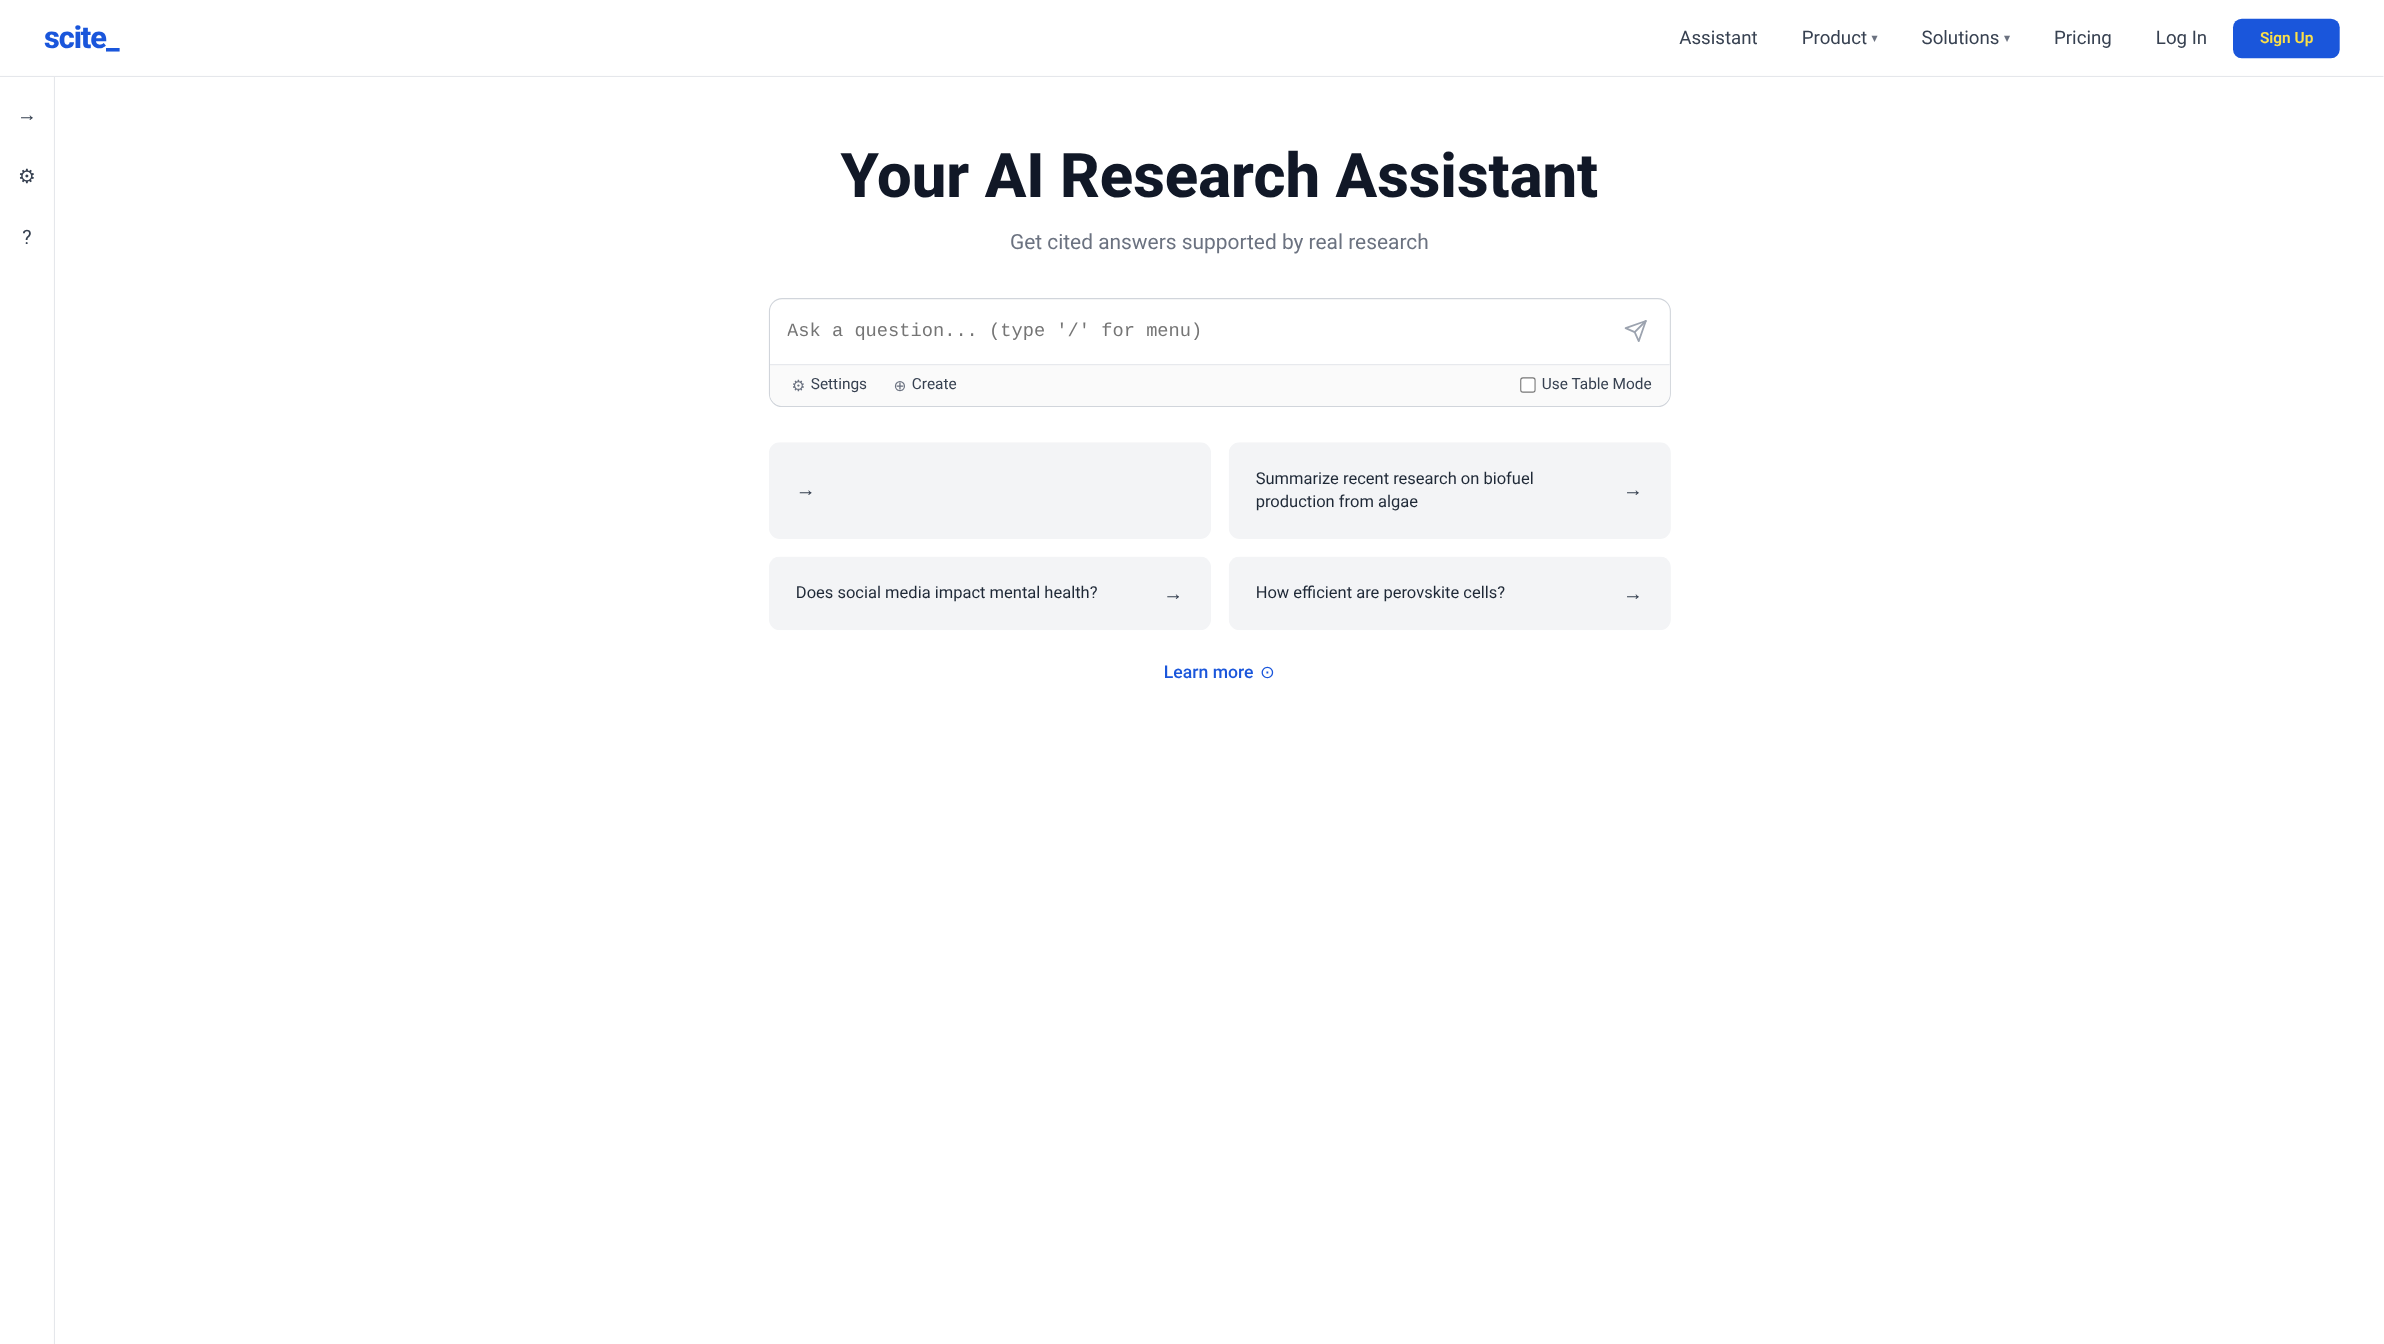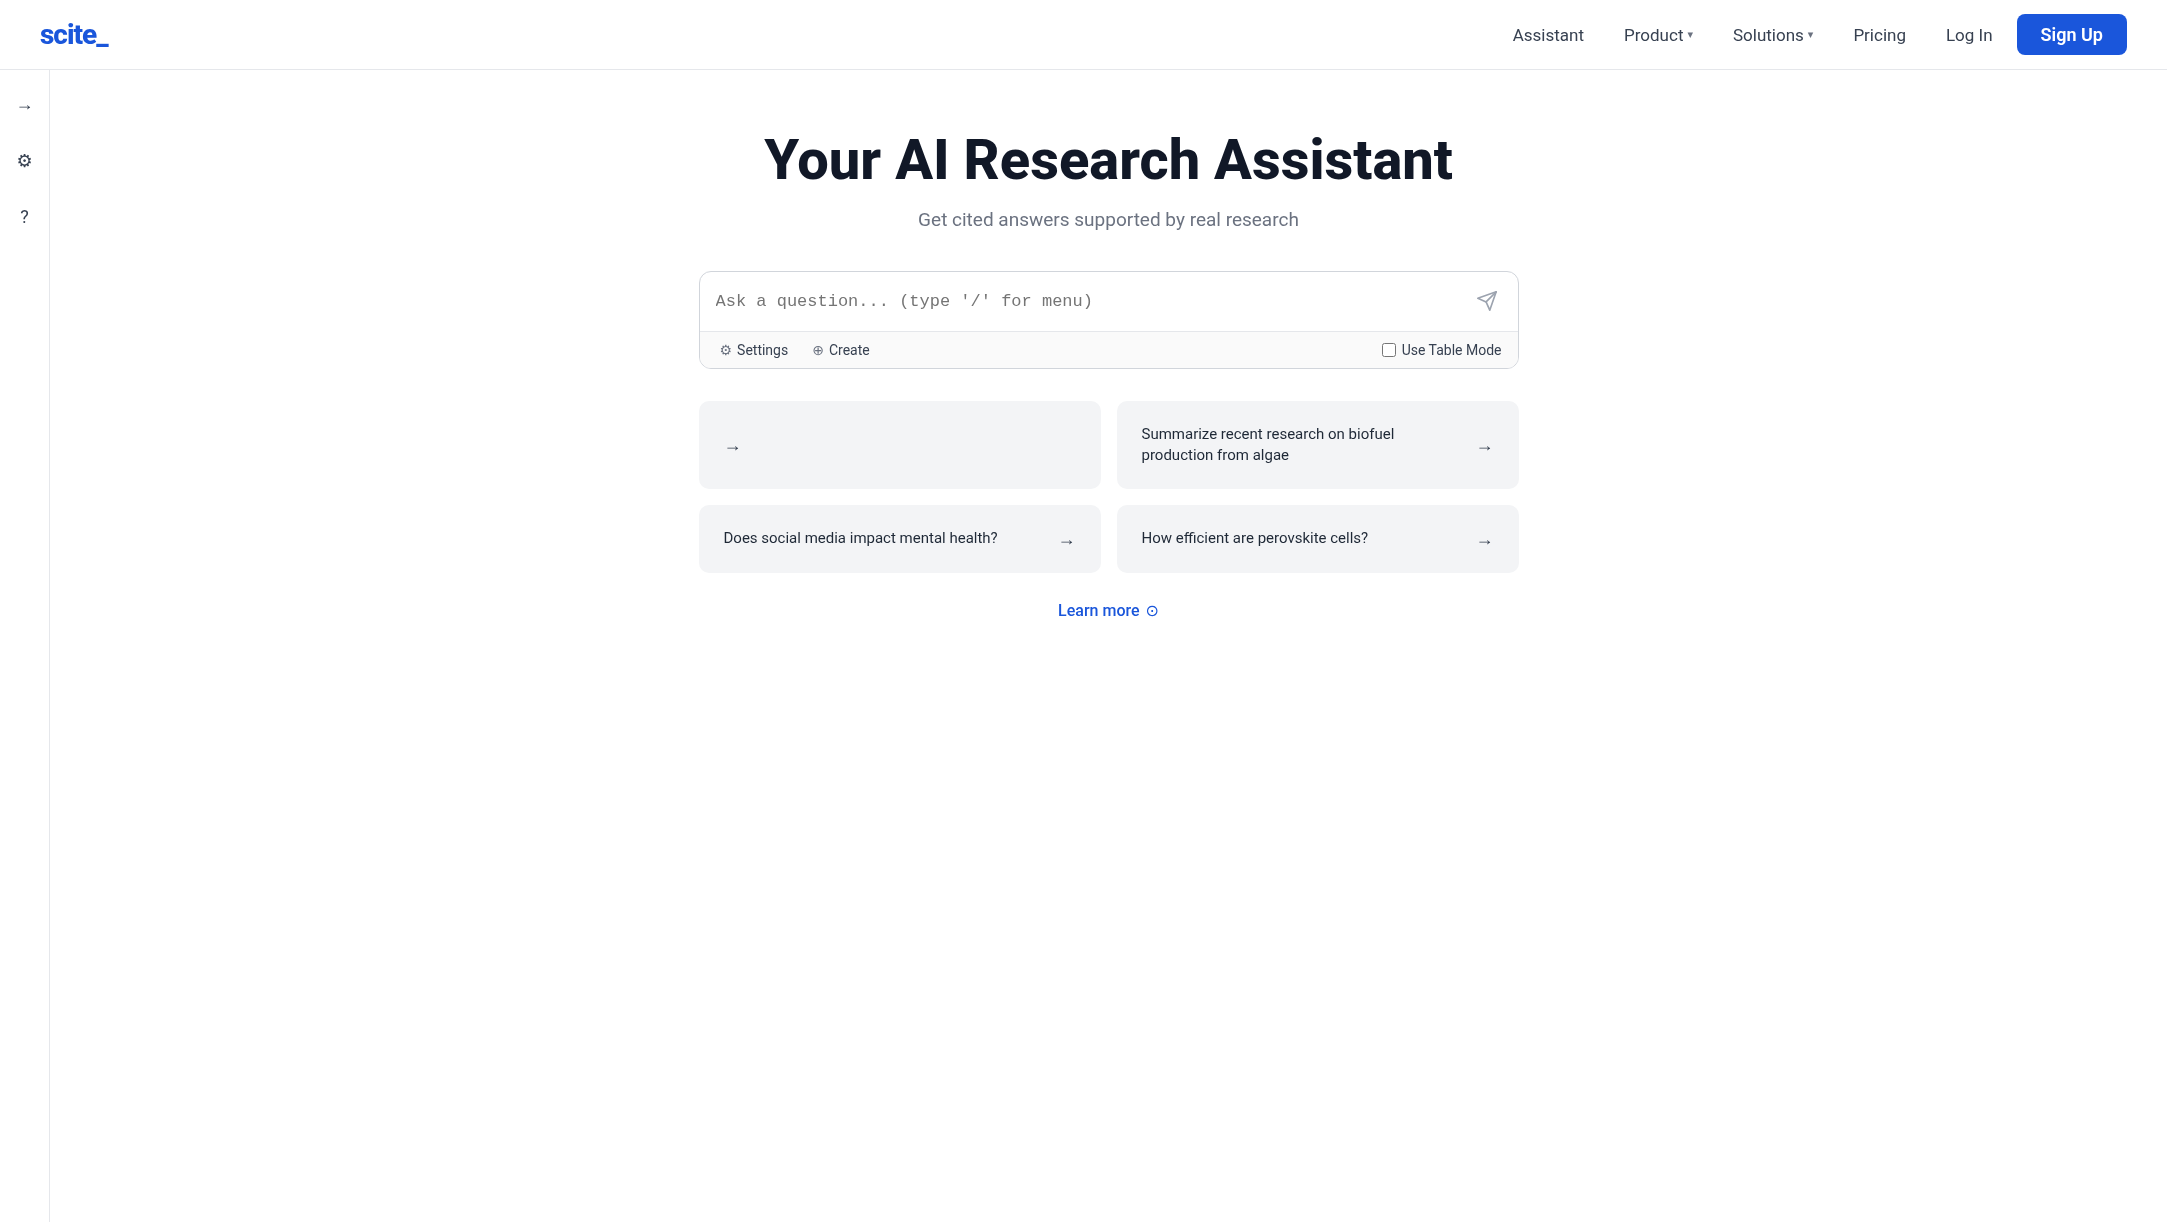--- a/index.html
+++ b/index.html
@@ -52,23 +52,23 @@
       font-size: 17px;
       color: #374151;
       cursor: pointer;
       background: none;
       border: none;
       font-family: inherit;
       border-radius: 6px;
     }
     .nav-signup {
       padding: 10px 24px;
-      font-size: 18px;
+      font-size: 14px;
       font-weight: 600;
-      color: #ffffff;
+      color: #fde047;
       background: #1a56db;
       border: none;
       border-radius: 8px;
       cursor: pointer;
       font-family: inherit;
     }
 
     
     .sidebar {
       position: fixed;

